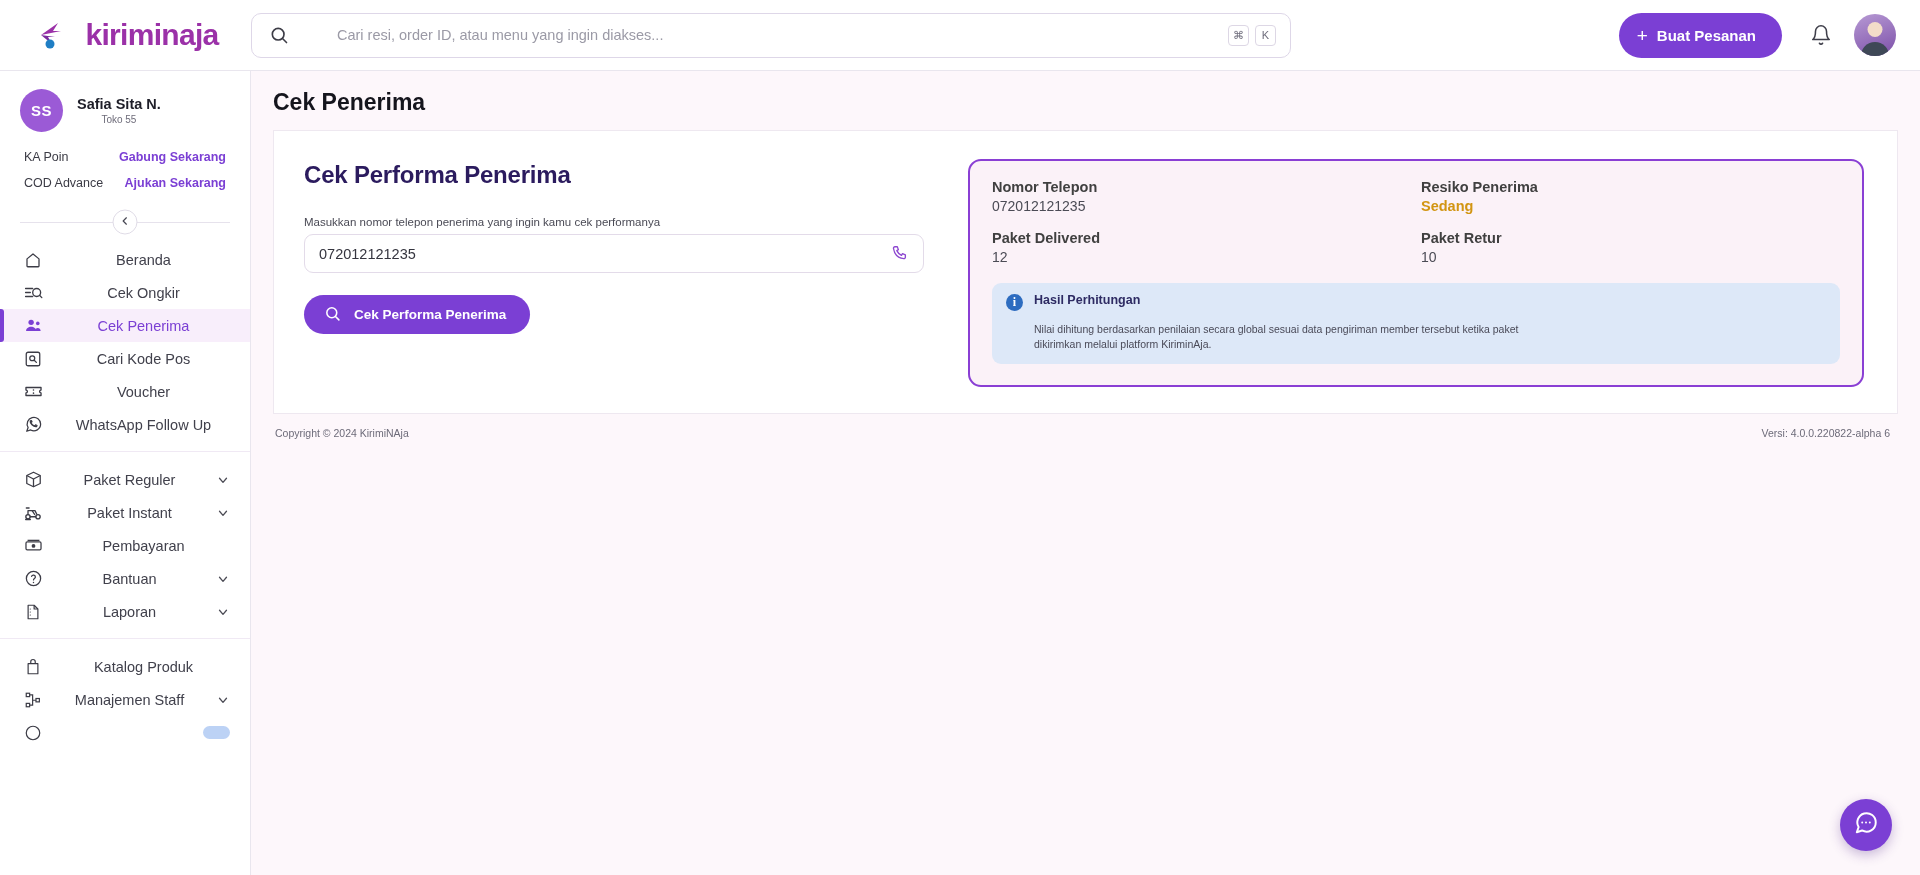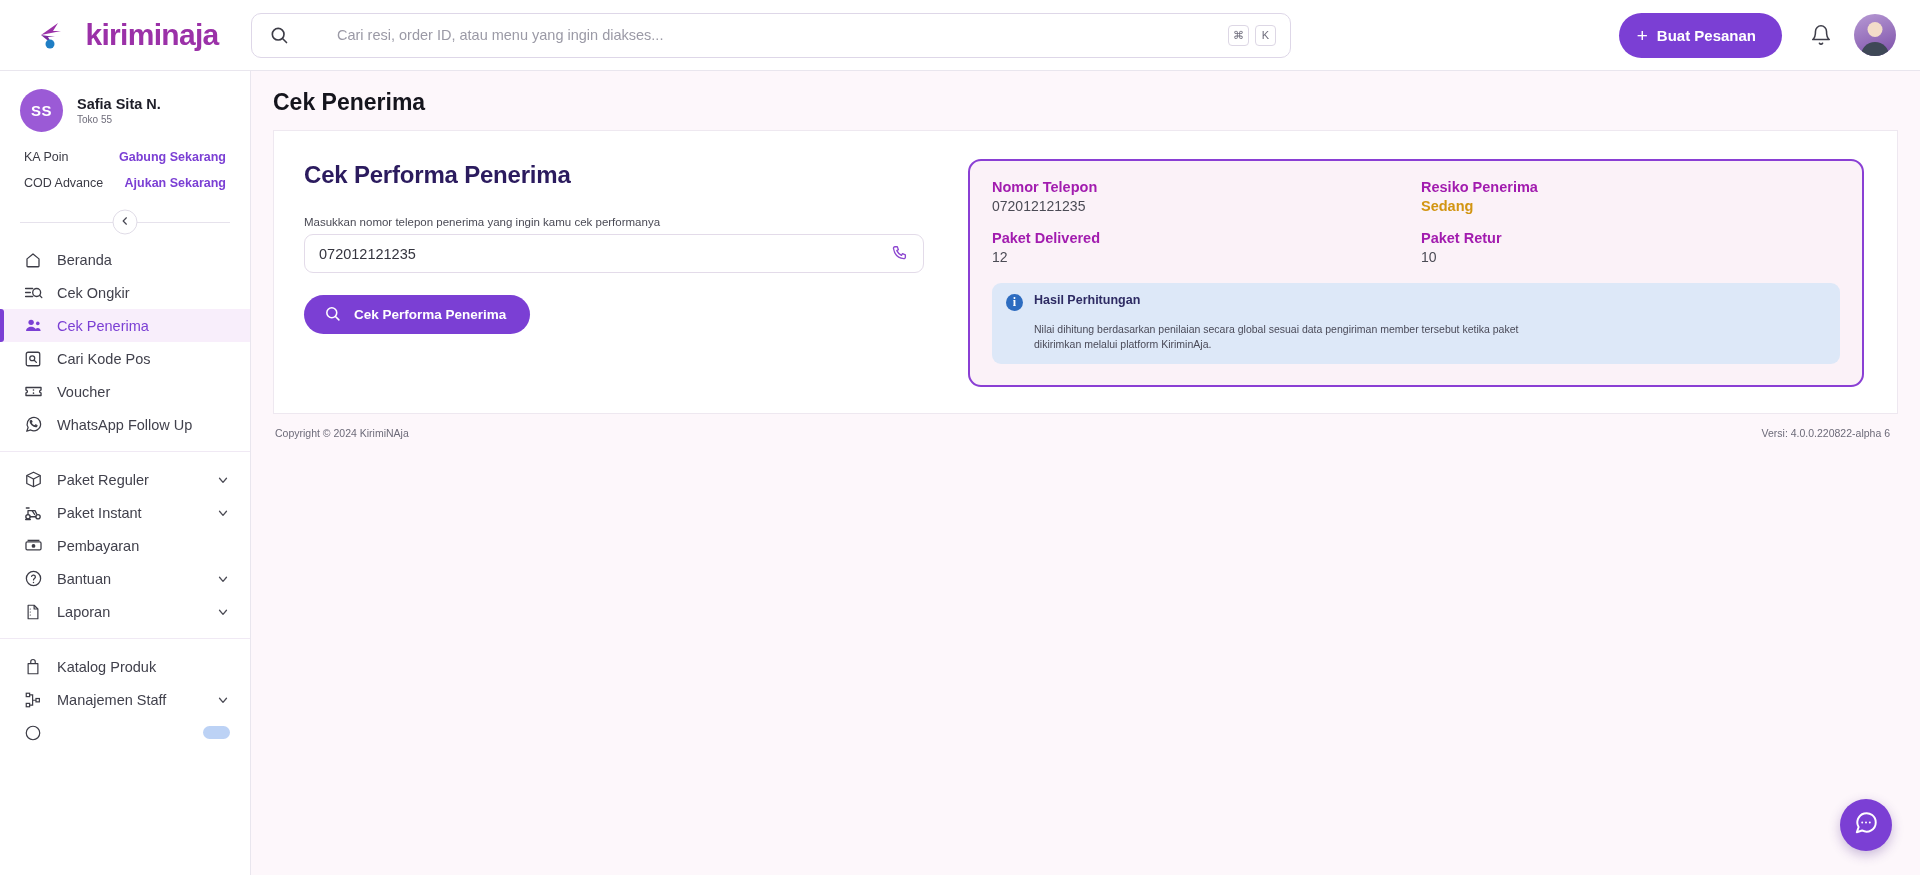--- a/index.html
+++ b/index.html
@@ -64,21 +64,21 @@
     width: 28px; height: 22px; border-radius: 14px 14px 0 0; background: #3e4856;
   }
 
   
   .body { flex: 1; display: flex; min-height: 0; }
 
   
   .sidebar {
     width: 251px; min-width: 251px; background: #fff;
     border-right: 1px solid #e9e6ee; position: relative;
-    display: flex; flex-direction: column; overflow: hidden;
+    display: flex; flex-direction: column; overflow: hidden; text-align: center;
   }
   .profile { display: flex; align-items: center; gap: 14px; padding: 18px 20px 12px 20px; }
   .avatar-side {
     width: 43px; height: 43px; border-radius: 50%; background: #9b5ad6;
     color: #ffffff; font-size: 15px; font-weight: bold;
     display: flex; align-items: center; justify-content: center; letter-spacing: .4px;
   }
   .pname { font-size: 14.5px; font-weight: bold; color: #1e1e28; line-height: 1.25; }
   .pstore { font-size: 10px; color: #6e6c7a; line-height: 1.3; }
 
@@ -145,21 +145,21 @@
     display: inline-flex; align-items: center; gap: 13px; border: none; cursor: pointer;
     font-family: "Liberation Sans", sans-serif;
   }
 
   .result-panel {
     flex: 1; border: 2px solid #8a3fd4; border-radius: 13px; background: #fbf2f8;
     padding: 18px 22px 16px 22px; align-self: flex-start; min-height: 228px;
     margin-top: 2px; display: flex; flex-direction: column;
   }
   .rgrid { display: grid; grid-template-columns: 1fr 1fr; row-gap: 16px; column-gap: 10px; }
-  .rlabel { font-size: 14.5px; font-weight: bold; color: #a21caf; margin-bottom: 3px; }
+  .rlabel { font-size: 14.5px; font-weight: bold; color: #404040; margin-bottom: 3px; }
   .rvalue { font-size: 14px; color: #4b4b55; }
   .rvalue.risk { color: #d29512; font-weight: bold; font-size: 14.5px; }
 
   .infobox {
     margin-top: 18px; background: #dde8f8; border-radius: 9px;
     padding: 10px 14px 12px 14px; display: flex; gap: 11px; align-items: flex-start;
   }
   .info-ic {
     width: 17px; height: 17px; border-radius: 50%; background: #2d6cc0; color: #fff;
     font-size: 12px; font-weight: bold; display: flex; align-items: center; justify-content: center;

